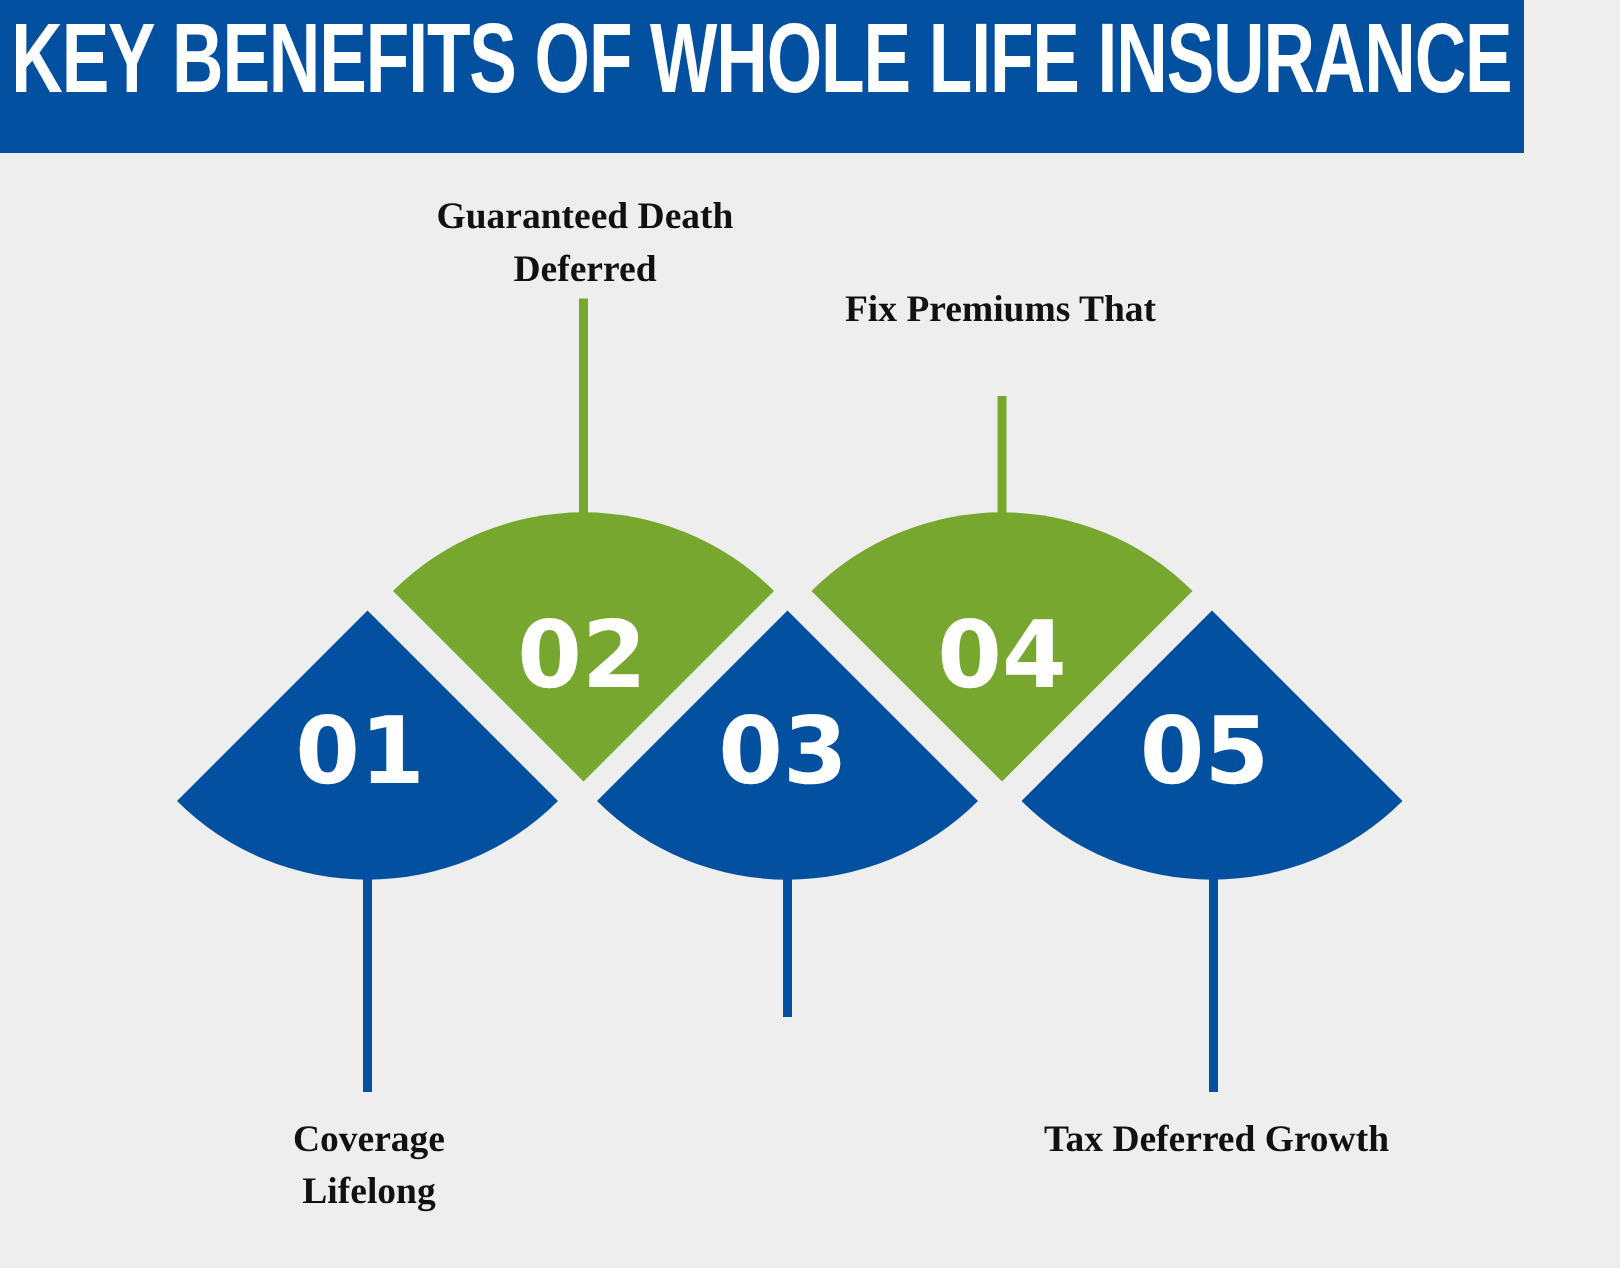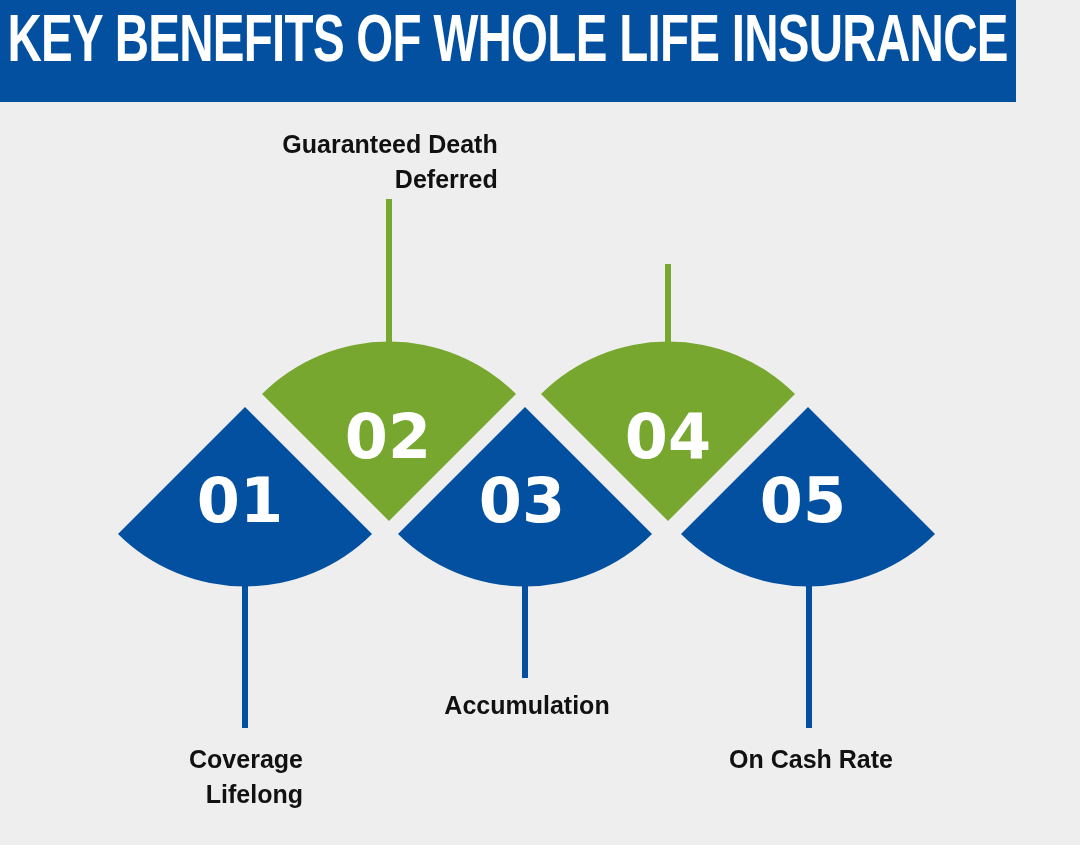--- a/index.html
+++ b/index.html
@@ -19,22 +19,22 @@
       font-weight: bold; font-size: 66px; letter-spacing: -1px;
       transform: scaleX(0.72); transform-origin: center;
       white-space: nowrap;
     }
     svg.diagram { position: absolute; left: 0; top: 0; }
     .num {
       font-family: "DejaVu Sans", sans-serif; font-weight: bold;
       font-size: 62px; fill: #ffffff;
     }
     .label {
-      position: absolute; text-align: right;
-      font-family: Liberation Sans, sans-serif; font-weight: bold;
+      position: absolute; text-align: center;
+      font-family: Liberation Serif, serif; font-weight: bold;
       font-size: 25px; line-height: 35px; color: #111111;
       white-space: nowrap; transform: translateX(-50%);
     }
   </style>
 </head>
 <body>
 
 <div class="header">
   <h1>KEY BENEFITS OF WHOLE LIFE INSURANCE</h1>
 </div>
@@ -76,21 +76,21 @@
   <div>Coverage</div>
   <div>Lifelong</div>
 </div>
 
 <div class="label" style="left:390px; top:127px;">
   <div>Guaranteed Death</div>
   <div>Deferred</div>
 </div>
 
 <div class="label" style="left:527px; top:688px;">
-  <div>Accumulation</div>
 </div>
 
 <div class="label" style="left:667px; top:189px;">
+  <div>Fix Premiums That</div>
 </div>
 
 <div class="label" style="left:811px; top:742px;">
-  <div>On Cash Rate</div>
+  <div>Tax Deferred Growth</div>
 </div>
 
 </body></html>

